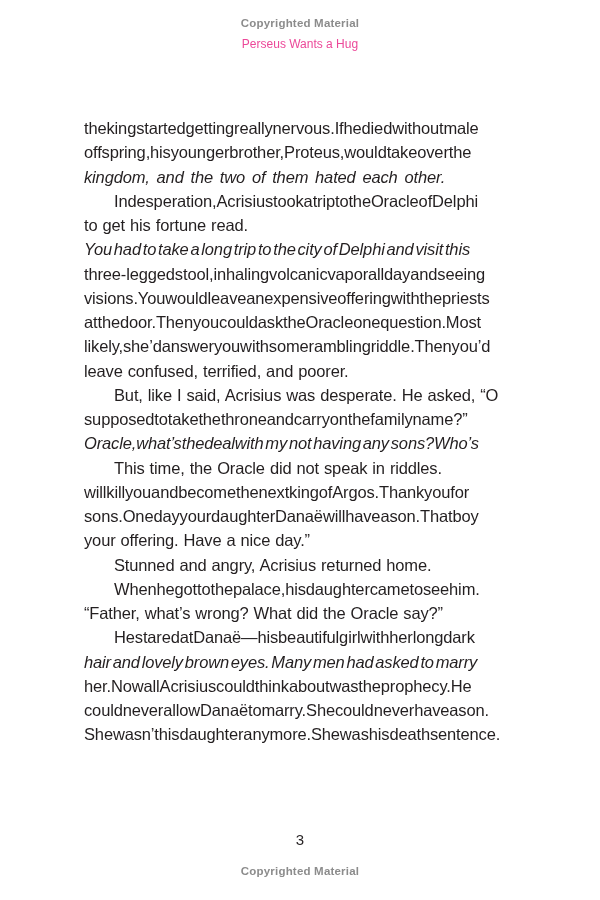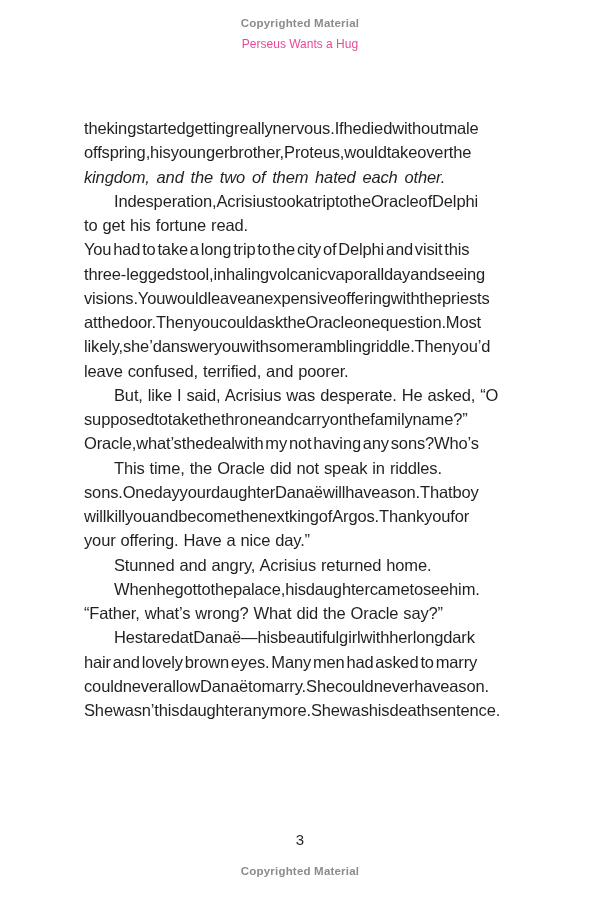--- a/index.html
+++ b/index.html
@@ -27,21 +27,21 @@
   }
   .body-text{
     position:absolute;left:84px;top:84px;width:436px;
     font-size:16.5px;line-height:24.25px;
     color:#231f20;
     letter-spacing:-0.15px;
     margin-top:32px;
   }
   .line{white-space:nowrap;}
   .line.indent{padding-left:30px;}
-  .line.tight{word-spacing:-2.6px;}
+  .line.tight{word-spacing:-2.6px;font-style:italic;}
   .line.wide{word-spacing:2.4px;font-style:italic;}
   .line.normal{word-spacing:0.6px;}
   .page-number{
     position:absolute;left:0;top:831px;width:600px;
     text-align:center;
     font-size:15px;
     color:#2a2627;
   }
 </style>
 </head>
@@ -62,28 +62,29 @@
       <div class="line tight">You had to take a long trip to the city of Delphi and visit this</div>
       <div class="line glued">three-leggedstool,inhalingvolcanicvaporalldayandseeing</div>
       <div class="line glued">visions.Youwouldleaveanexpensiveofferingwiththepriests</div>
       <div class="line glued">atthedoor.ThenyoucouldasktheOracleonequestion.Most</div>
       <div class="line glued">likely,she’dansweryouwithsomeramblingriddle.Thenyou’d</div>
       <div class="line normal">leave confused, terrified, and poorer.</div>
       <div class="line normal indent">But, like I said, Acrisius was desperate. He asked, “O</div>
       <div class="line glued">supposedtotakethethroneandcarryonthefamilyname?”</div>
       <div class="line tight">Oracle,what’sthedealwith my not having any sons?Who’s</div>
       <div class="line normal indent">This time, the Oracle did not speak in riddles.</div>
+      <div class="line glued">willkillyouandbecomethenextkingofArgos.Thankyoufor</div>
       <div class="line glued">sons.OnedayyourdaughterDanaëwillhaveason.Thatboy</div>
-      <div class="line glued">willkillyouandbecomethenextkingofArgos.Thankyoufor</div>
       <div class="line normal">your offering. Have a nice day.”</div>
       <div class="line normal indent">Stunned and angry, Acrisius returned home.</div>
       <div class="line glued indent">Whenhegottothepalace,hisdaughtercametoseehim.</div>
       <div class="line normal">“Father, what’s wrong? What did the Oracle say?”</div>
       <div class="line glued indent">HestaredatDanaë—hisbeautifulgirlwithherlongdark</div>
       <div class="line tight">hair and lovely brown eyes. Many men had asked to marry</div>
+      <div class="line glued">her.NowallAcrisiuscouldthinkaboutwastheprophecy.He</div>
       <div class="line glued">couldneverallowDanaëtomarry.Shecouldneverhaveason.</div>
       <div class="line glued">Shewasn’thisdaughteranymore.Shewashisdeathsentence.</div>
     </div>
 
   <div class="page-number">3</div>
 
   <div class="copyright copyright-bottom">Copyrighted Material</div>
 
 </div>
 

